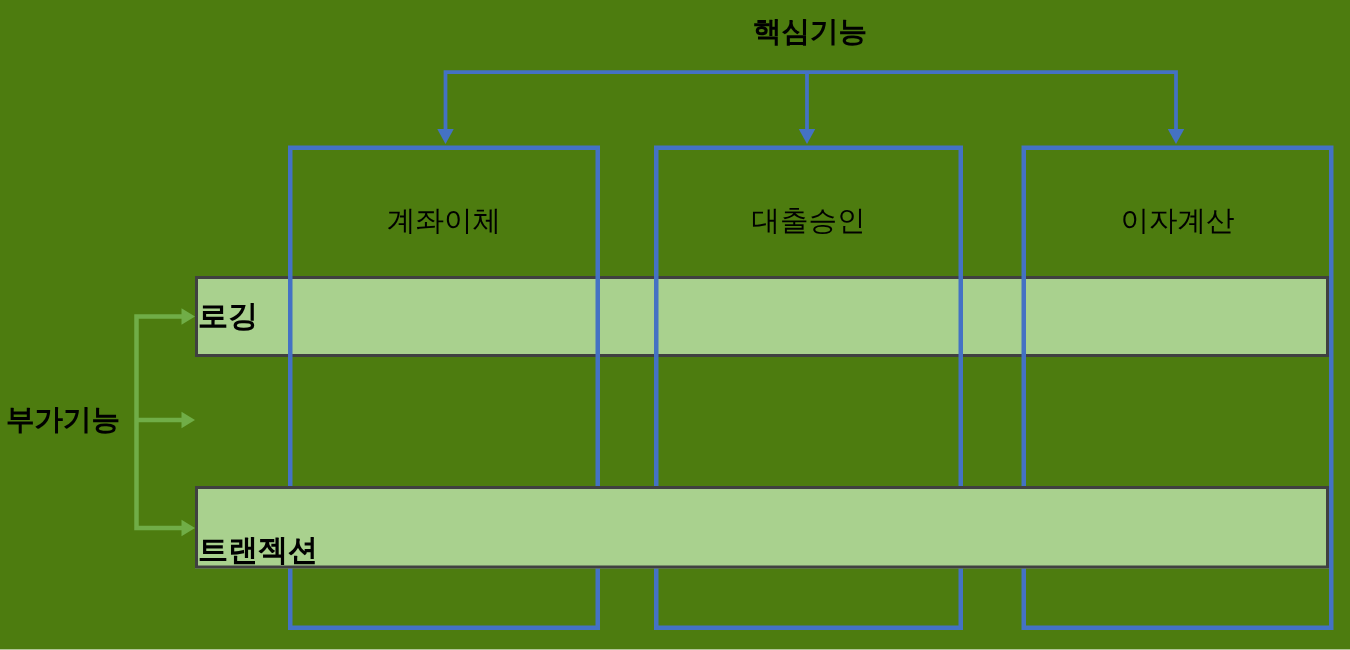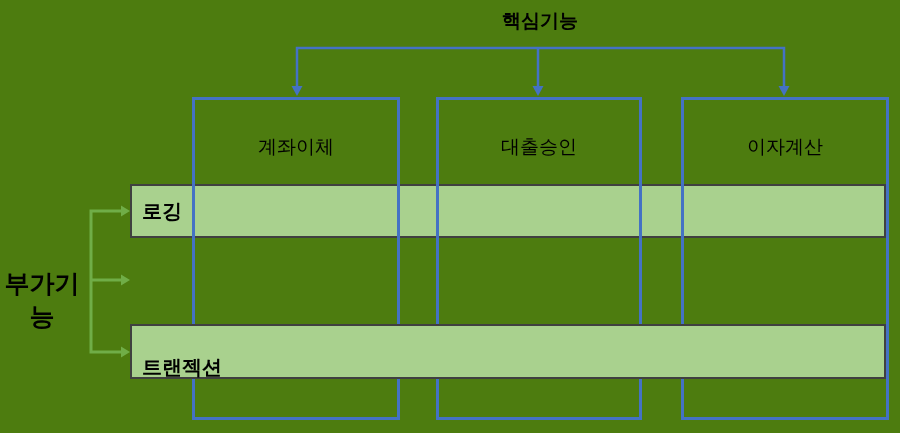--- a/index.html
+++ b/index.html
@@ -34,21 +34,21 @@
     font-weight: bold;
     color: #000000;
     z-index: 5;
   }
   .left-label {
     position: absolute;
     left: 0px;
     top: 267px;
     width: 84px;
     text-align: center;
-    font-size: 25px;
+    font-size: 19px;
     font-weight: bold;
     color: #000000;
     z-index: 5;
   }
   .column {
     position: absolute;
     top: 97px;
     height: 323px;
     border: 3px solid #4472C4;
     background: transparent;
@@ -70,21 +70,20 @@
   }
   .bar {
     position: absolute;
     left: 130px;
     width: 756px;
     background: #A9D18E;
     border: 2px solid #404040;
     box-sizing: border-box;
     display: flex;
     align-items: center;
-    padding-left: 10px;
   }
   .bar.b1 { top: 184px; height: 54px; z-index: 1; }
   .bar.b2 { top: 255px; height: 53px; z-index: 3; }
   .bar.b3 { top: 324px; height: 55px; z-index: 3; align-items: flex-end; }
   .bar-label {
     font-size: 20px;
     font-weight: bold;
     color: #000000;
     line-height: 1;
   }

